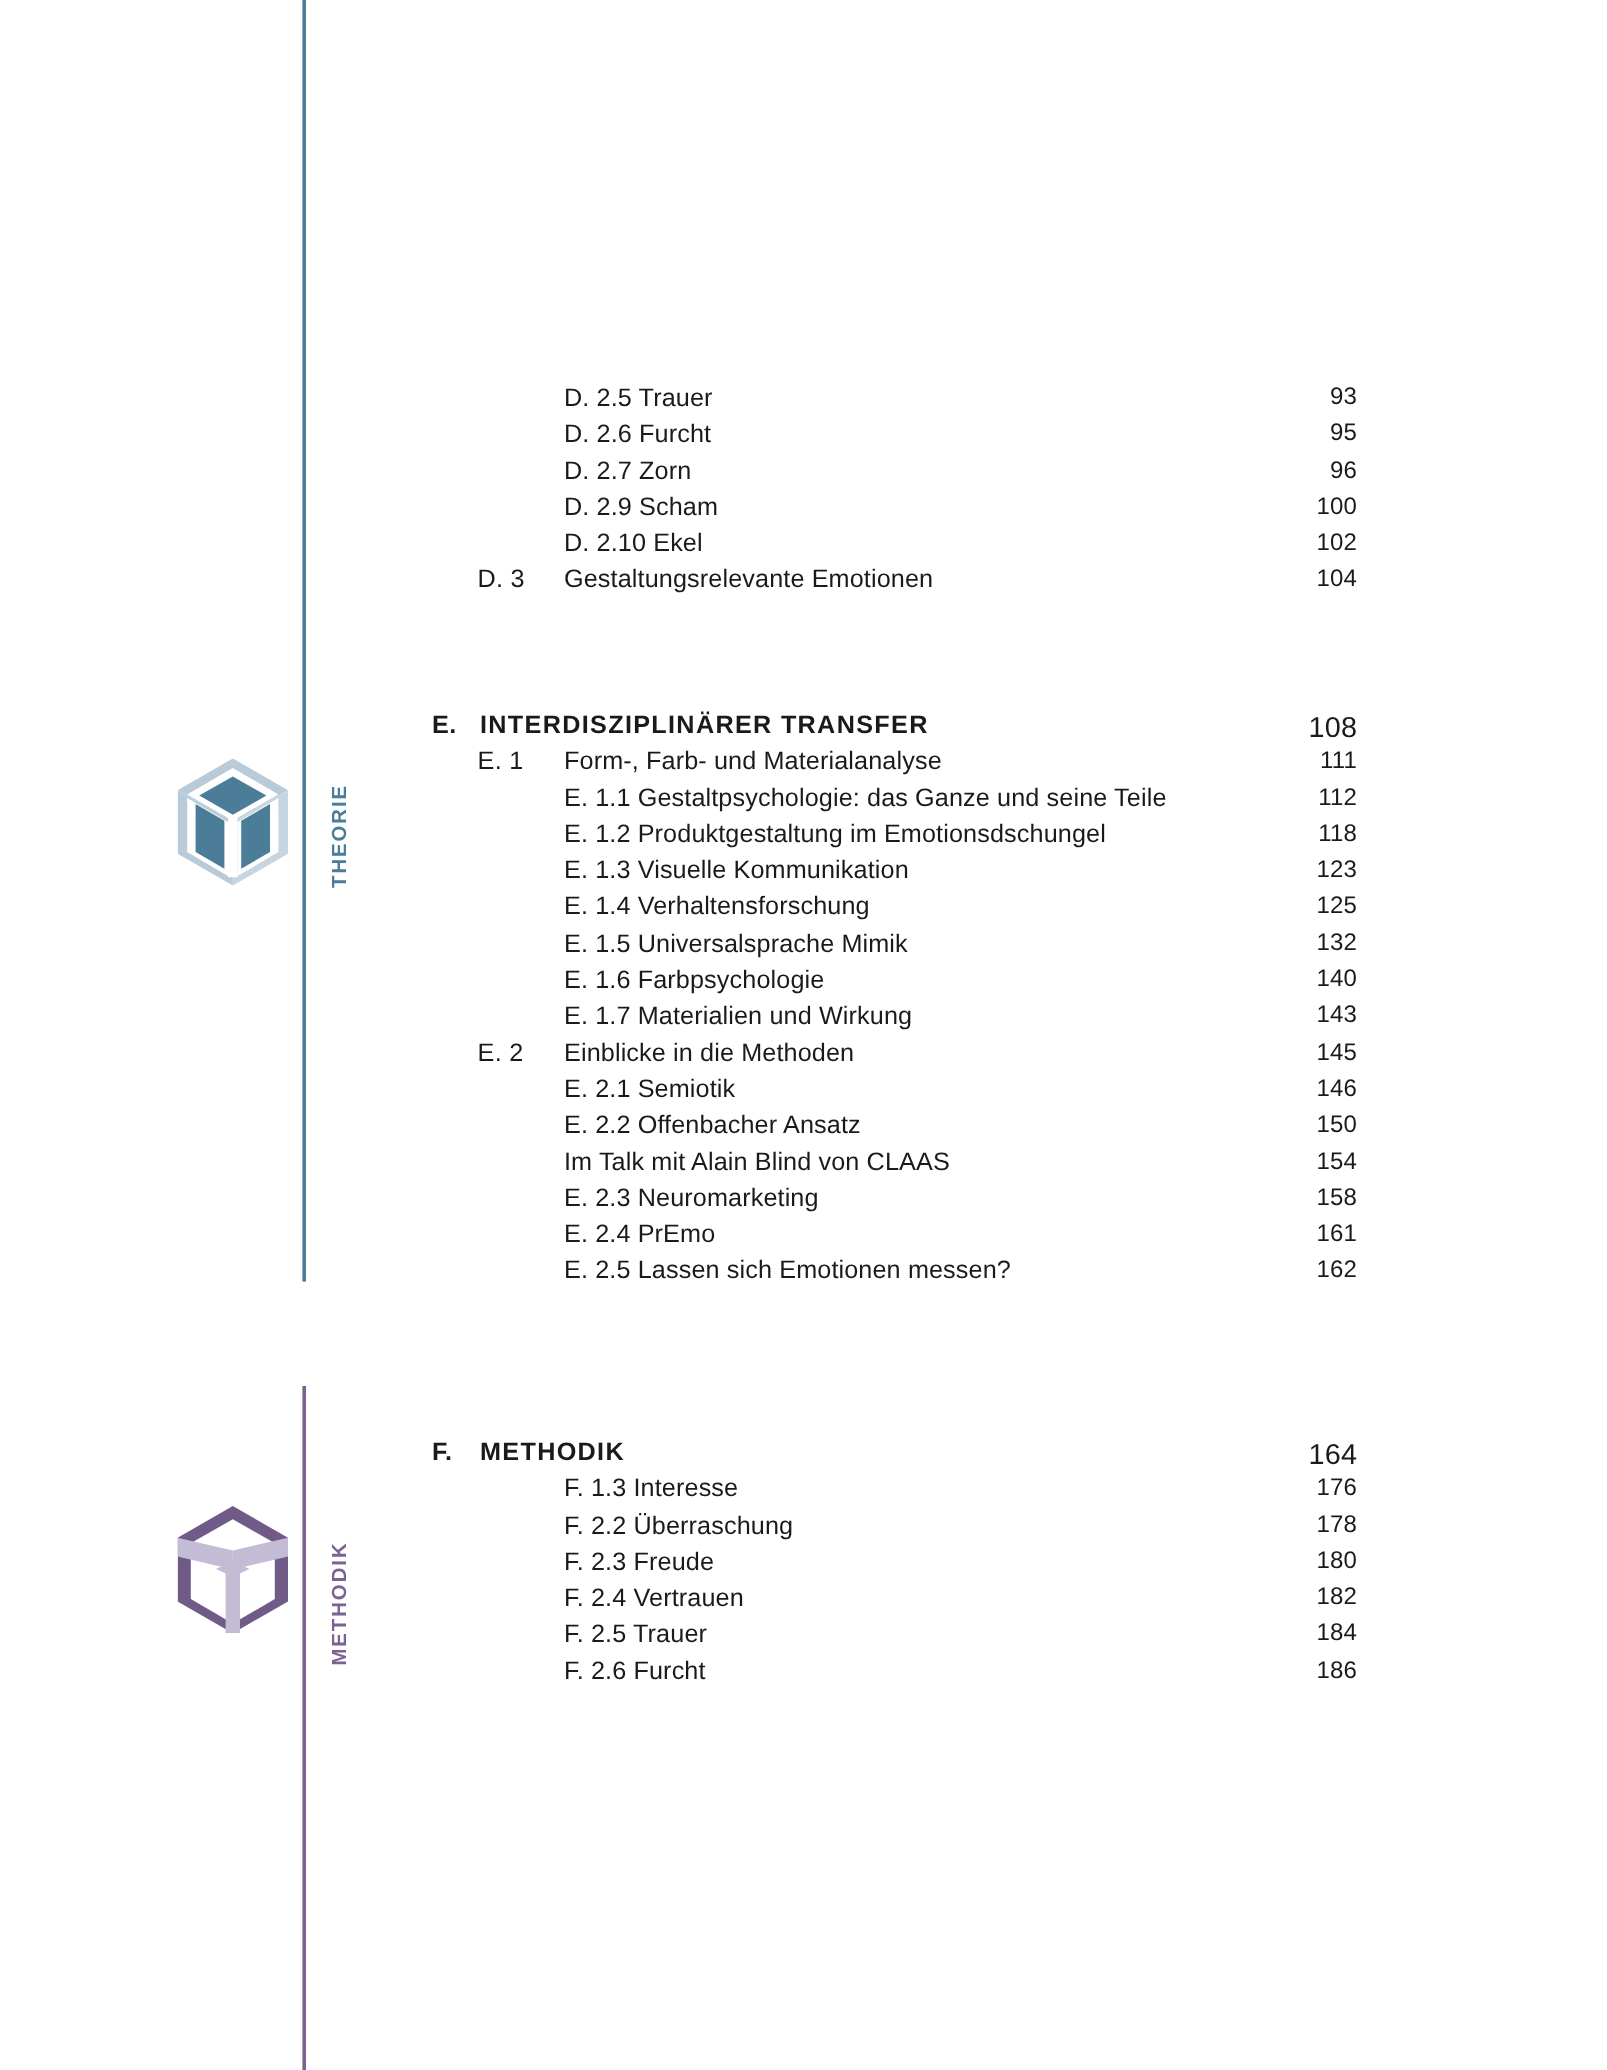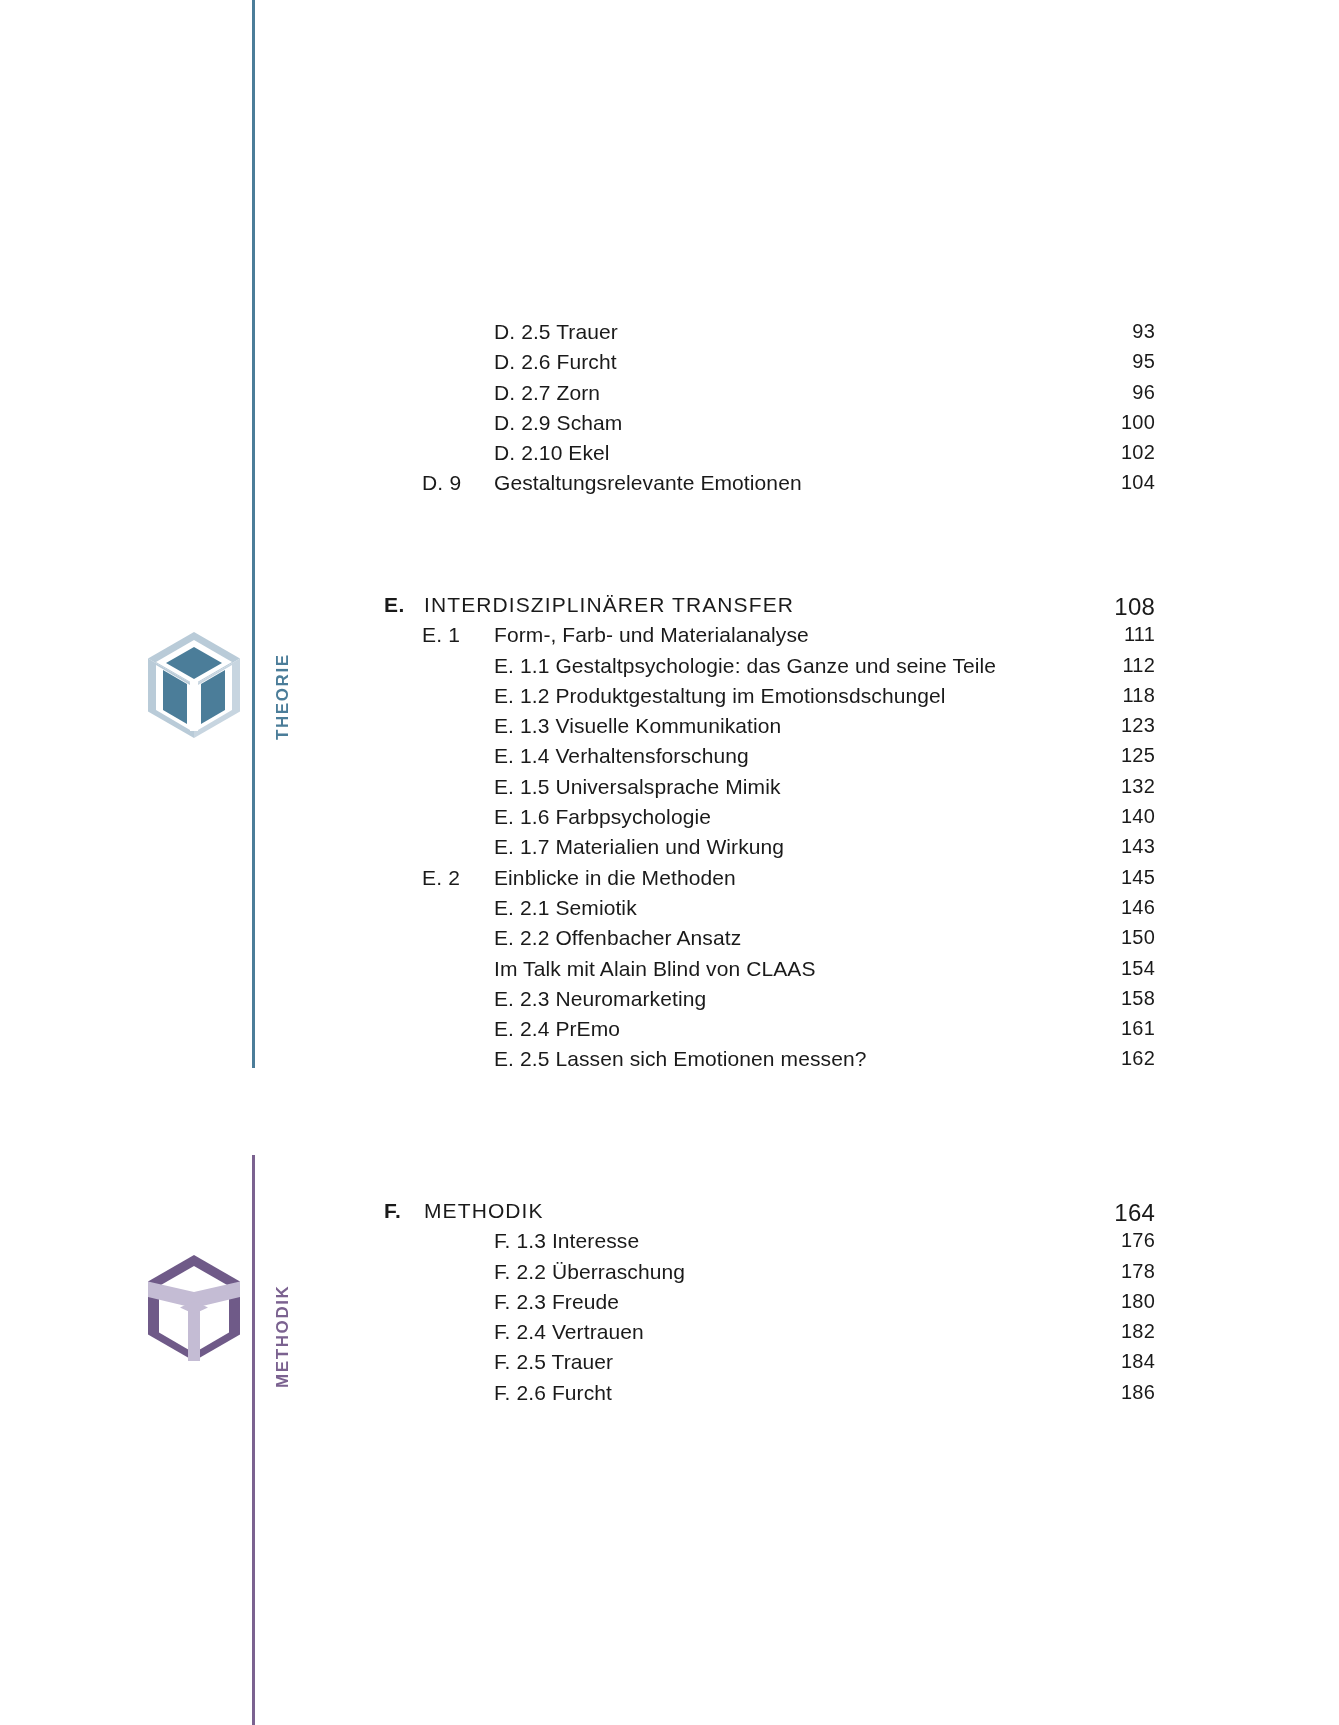--- a/index.html
+++ b/index.html
@@ -28,21 +28,21 @@
     font-weight:bold;
     letter-spacing:1.6px;
     white-space:nowrap;
   }
   #label-theorie{color:#4b7d99;}
   #label-methodik{color:#7b6290;}
 
   .cube{position:absolute;}
 
   
-  .toc-block{position:absolute;left:0;width:1134px;margin-left:24px;}
+  .toc-block{position:absolute;left:0;width:1134px;}
   .toc-row{
     display:flex;
     align-items:baseline;
     height:30.3px;
   }
   .lbl{
     position:absolute;
     left:360px;
     font-size:21px;
     letter-spacing:.2px;
@@ -59,21 +59,21 @@
     position:absolute;
     left:949px;
     width:182px;
     text-align:right;
     font-size:20px;
     letter-spacing:.2px;
   }
 
   
   .lvl1 .lbl{font-size:21px;font-weight:bold;letter-spacing:.4px;}
-  .lvl1 .ttl{left:400px;font-size:21px;font-weight:normal;letter-spacing:1.1px;}
+  .lvl1 .ttl{left:400px;font-size:21px;font-weight:bold;letter-spacing:1.1px;}
   .lvl1 .pg{font-size:24px;}
 
   
   .lvl2 .lbl{left:398px;}
   .lvl2 .ttl{left:470px;}
 
   
   .lvl3 .ttl{left:470px;}
 </style>
 </head>
@@ -140,21 +140,21 @@
     </div>
     <div class="toc-row lvl3">
       <span class="ttl">D. 2.9 Scham</span>
       <span class="pg">100</span>
     </div>
     <div class="toc-row lvl3">
       <span class="ttl">D. 2.10 Ekel</span>
       <span class="pg">102</span>
     </div>
     <div class="toc-row lvl2">
-      <span class="lbl">D. 9</span>
+      <span class="lbl">D. 3</span>
       <span class="ttl">Gestaltungsrelevante Emotionen</span>
       <span class="pg">104</span>
     </div>
   </div>
 
 <div class="toc-block" id="block-e" style="top:593px;">
     <div class="toc-row lvl1">
       <span class="lbl">E.</span>
       <span class="ttl">INTERDISZIPLINÄRER TRANSFER</span>
       <span class="pg">108</span>

